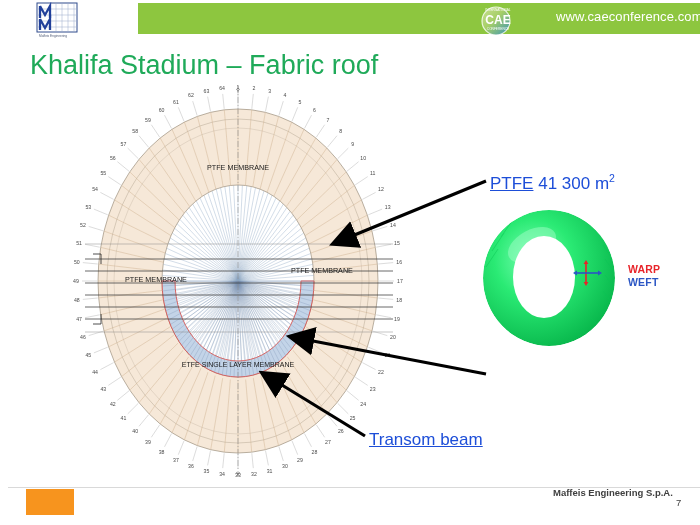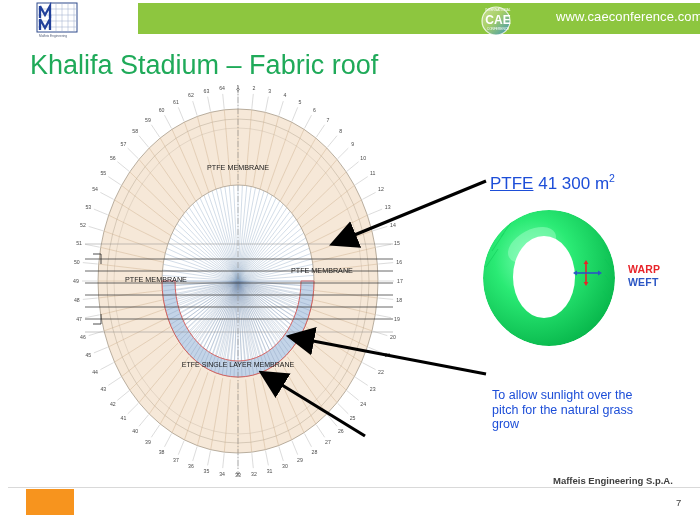--- a/index.html
+++ b/index.html
@@ -51,21 +51,21 @@
   .u{text-decoration:underline;}
   sup{font-size:.62em;vertical-align:super;}
 
   .warp{position:absolute;left:620px;top:263px;font-size:10.5px;color:#e8242a;font-weight:bold;letter-spacing:.2px;}
   .weft{position:absolute;left:620px;top:276px;font-size:10.5px;color:#2b56c4;font-weight:bold;letter-spacing:.2px;text-align:center;}
 
   
   .footer-rule{position:absolute;left:0;top:487px;width:700px;height:1px;background:#d9d9d9;}
   .footer-swatch{position:absolute;left:18px;top:489px;width:48px;height:26px;background:#f7941e;}
   .footer-left{position:absolute;left:62px;top:497px;font-size:9.5px;color:#404040;white-space:nowrap;}
-  .footer-right{position:absolute;left:545px;top:475px;font-size:9.5px;color:#404040;white-space:nowrap;font-weight:bold;}
+  .footer-right{position:absolute;left:545px;top:487px;font-size:9.5px;color:#404040;white-space:nowrap;font-weight:bold;}
   .footer-page{position:absolute;left:668px;top:497px;font-size:9.5px;color:#404040;}
 </style>
 </head>
 <body>
 
 <div class="slide">
 
   <div class="header-band"></div>
 
   <div class="logo-mm">
@@ -608,21 +608,23 @@
   </div>
 
   <div class="warp">WARP</div>
   <div class="weft">WEFT</div>
 
   <div class="ann ann-ptfe">
     <span class="u">PTFE</span><span> </span><span>41 300 m</span><sup>2</sup>
   </div>
 
 
-  <div class="ann ann-etfe-sub">To allow sunlight over the pitch for the natural grass grow</div>
-
+
+  <div class="ann ann-transom">
+    <span class="u">Transom beam</span>
+  </div>
 
   <div class="footer-rule"></div>
   <div class="footer-swatch"></div>
   <div class="footer-right">Maffeis Engineering S.p.A.</div>
   <div class="footer-page">7</div>
 
 </div>
 
 </body></html>

